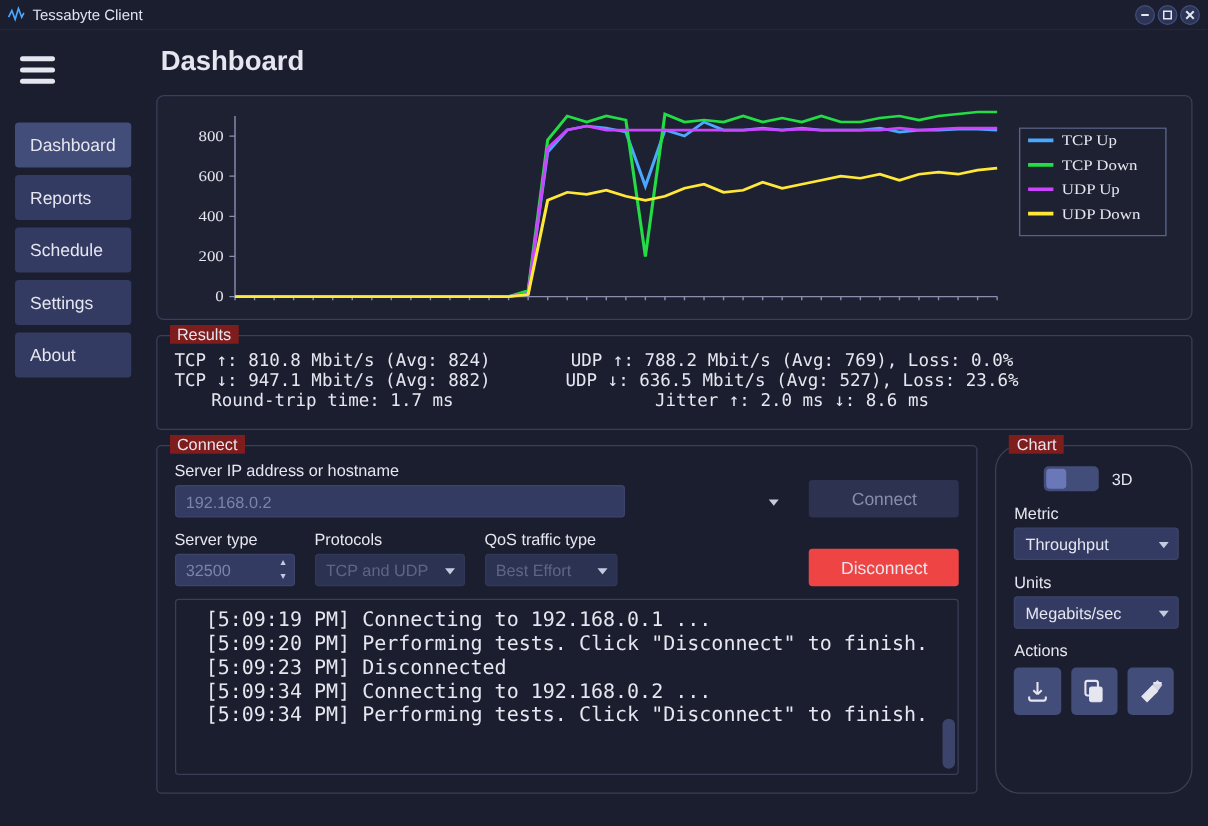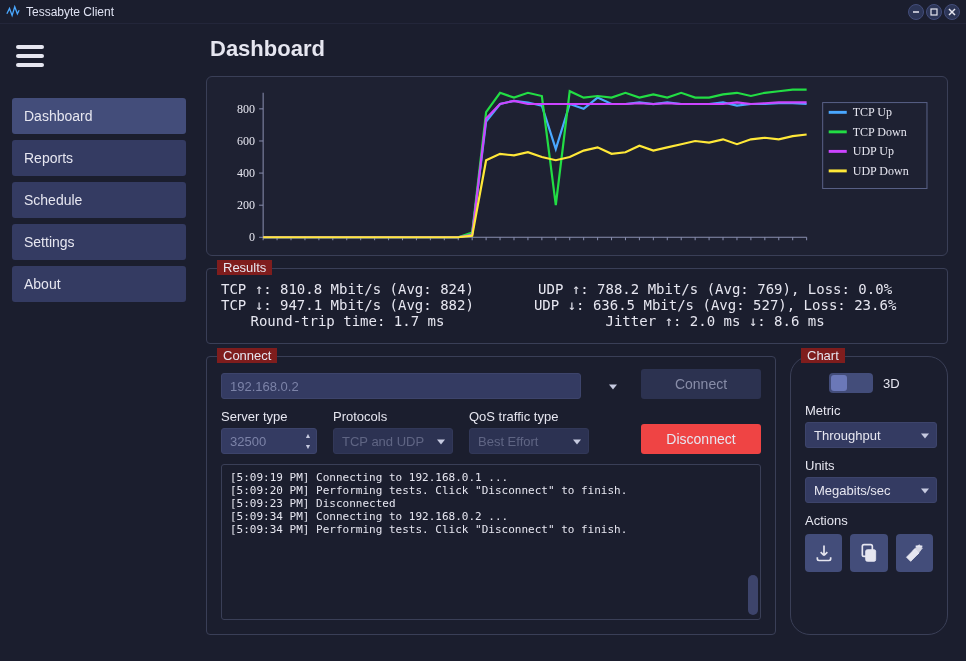--- a/index.html
+++ b/index.html
@@ -114,22 +114,22 @@
   .btn {
     background: #ef4444; color: #e6e6f0; border: none;
     border-radius: 3px; padding: 6px 22px; font-size: 14px; cursor: pointer;
     height: 30px; min-width: 120px;
   }
   .btn.disabled { background: #2c3250; color: #888da8; cursor: default; }
 
   .log {
     flex: 1; min-height: 110px;
     background: #1b1e2e; border: 1px solid #3a3f57; border-radius: 3px;
-    font-family: Consolas, monospace; font-size: 11px;
-    padding: 6px 8px; white-space: pre; overflow: hidden;
+    font-family: Consolas, monospace; font-size: 16px;
+    padding: 6px 24px; white-space: pre; overflow: hidden;
     position: relative;
   }
   .log .scrollbar-thumb {
     position: absolute; right: 2px; width: 10px; bottom: 4px; height: 40px;
     background: #3d446b; border-radius: 5px;
   }
 
   .toggle {
     width: 44px; height: 20px; background: #434d7a; border-radius: 4px;
     position: relative; display: inline-block; vertical-align: middle;
@@ -278,20 +278,21 @@
 Jitter ↑: 2.0 ms ↓: 8.6 ms</div>
       </div>
     </div>
 
     <div class="bottom-row">
       <div class="fieldset connect">
         <span class="legend">Connect</span>
 
         <div class="row">
           <div class="col" style="flex:1">
+            <span class="lbl">Server IP address or hostname</span>
             <span class="sel-wrap" style="width:100%">
               <input class="inp" style="width: 360px;" disabled="" value="192.168.0.2">
             </span>
           </div>
           <button class="btn disabled">Connect</button>
         </div>
 
         <div class="row">
           <div class="col">
             <span class="lbl">Server type</span>
@@ -302,21 +303,21 @@
                   <div>▼</div>
                 </span>
             </span>
           </div>
           <div class="col">
             <span class="lbl">Protocols</span>
             <span class="sel-wrap"><select class="sel" style="width:120px" disabled=""><option>TCP and UDP</option></select></span>
           </div>
           <div class="col">
             <span class="lbl">QoS traffic type</span>
-            <span class="sel-wrap"><select class="sel" style="width:120px" disabled=""><option>Best Effort</option></select></span>
+            <span class="sel-wrap"><select class="sel" style="width:106px" disabled=""><option>Best Effort</option></select></span>
           </div>
           <div style="flex:1"></div>
           <button class="btn">Disconnect</button>
         </div>
 
         <div class="log"><span>[5:09:19 PM] Connecting to 192.168.0.1 ...
 [5:09:20 PM] Performing tests. Click "Disconnect" to finish.
 [5:09:23 PM] Disconnected
 [5:09:34 PM] Connecting to 192.168.0.2 ...
 [5:09:34 PM] Performing tests. Click "Disconnect" to finish.</span><div class="scrollbar-thumb"></div></div>

